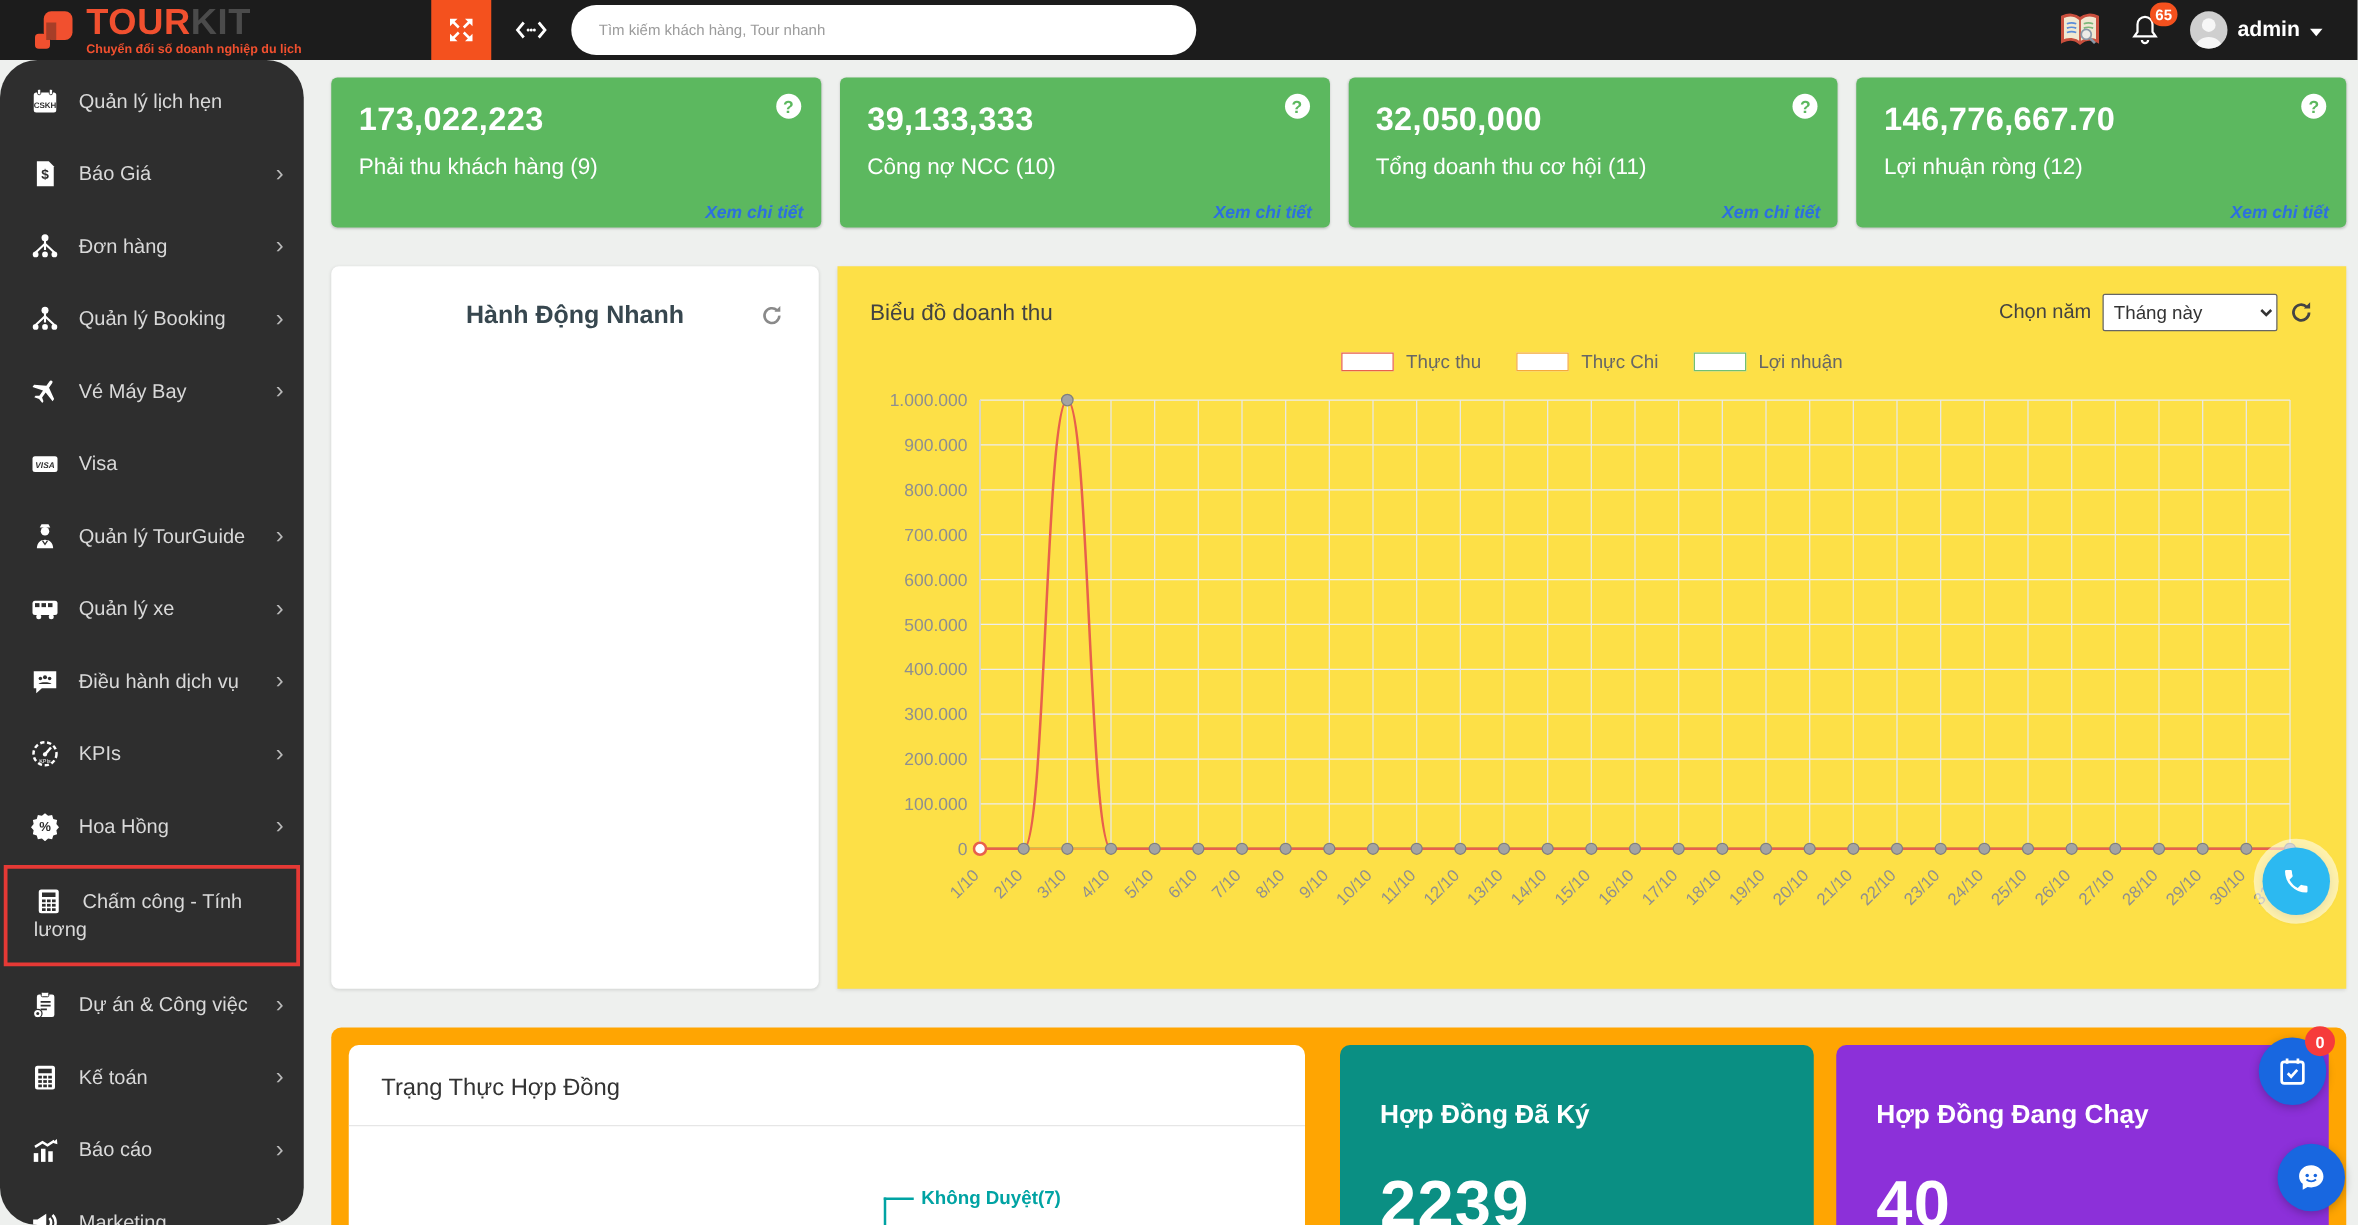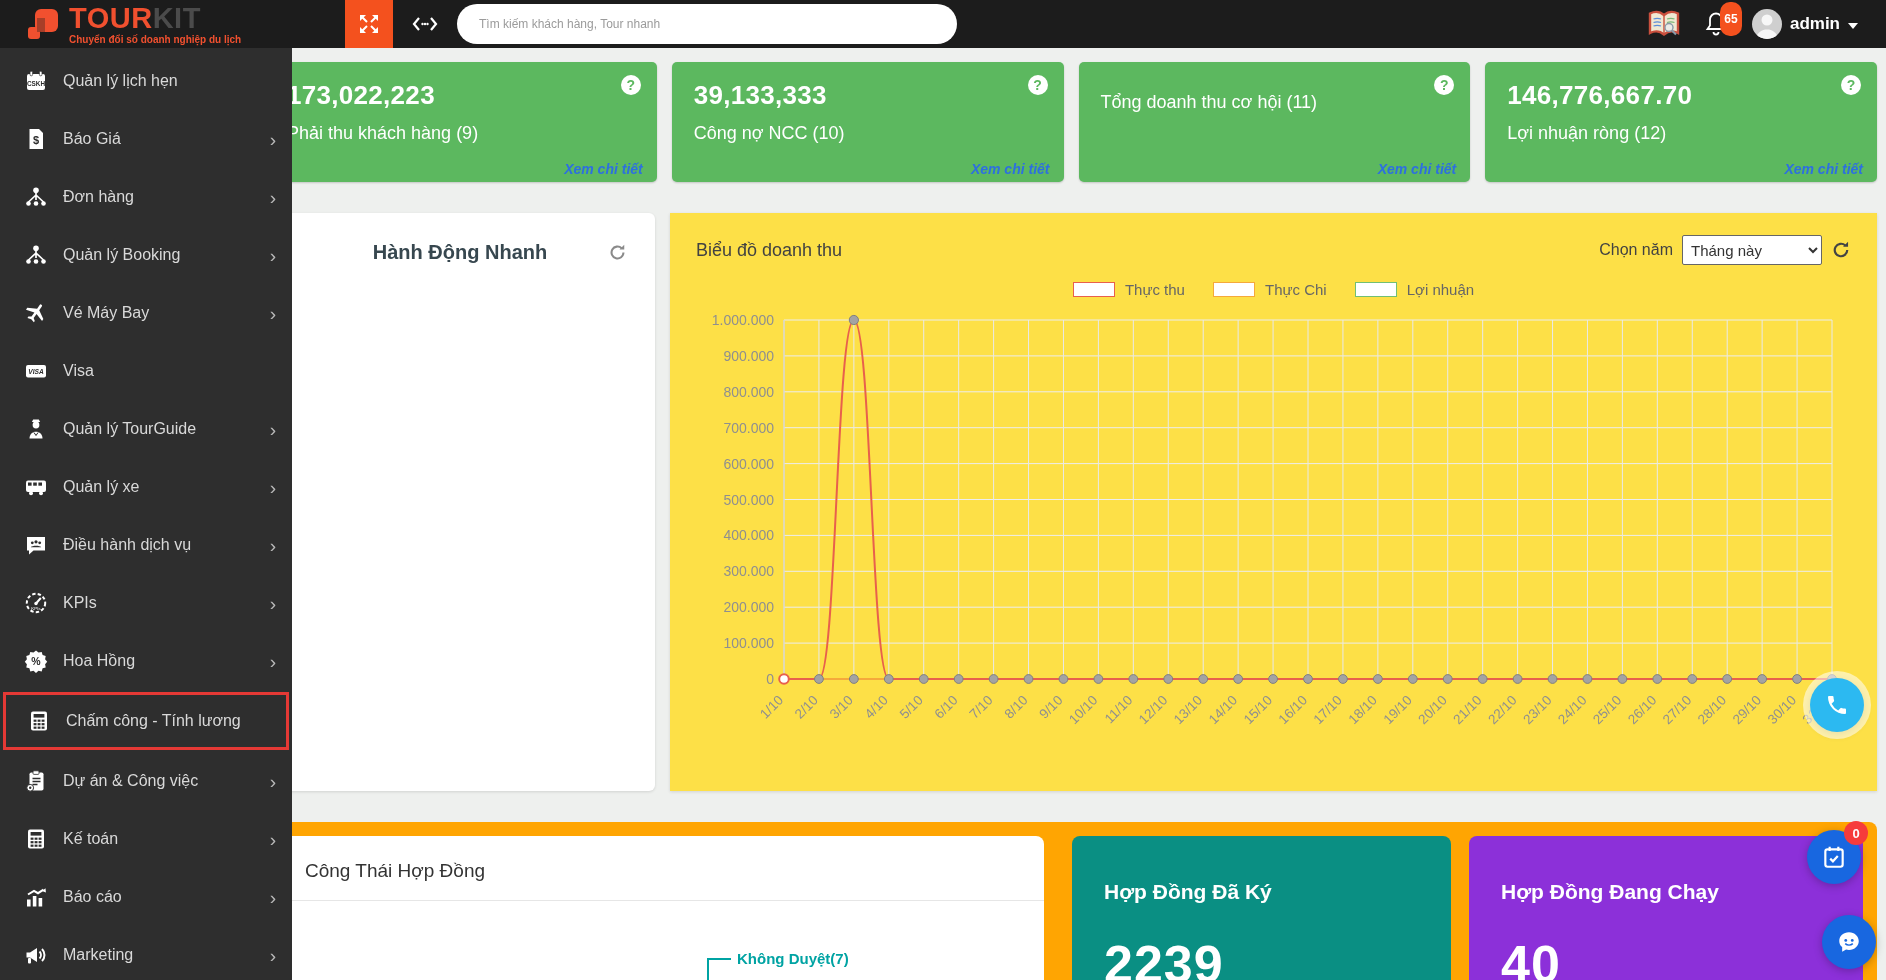--- a/index.html
+++ b/index.html
@@ -17,32 +17,32 @@
   .fullscreen-btn{width:48px;height:48px;background:#f4511e;display:flex;align-items:center;
     justify-content:center;margin-left:100px;cursor:pointer;border:none;}
   .resize-ic{margin:0 18px;display:flex;align-items:center;cursor:pointer;}
   .search-input{width:500px;height:40px;border-radius:20px;border:none;outline:none;
     padding:0 22px;font-size:12px;color:#4c1d95;background:#fff;}
   .search-input::placeholder{color:#9b9b9b;}
   .top-right{margin-left:auto;padding-right:28px;display:flex;align-items:center;gap:24px;}
   .book-btn{cursor:pointer;display:flex;}
   .bell-wrap{position:relative;cursor:pointer;display:flex;}
   .bell-badge{position:absolute;top:-9px;right:-14px;background:#f4511e;color:#fff;
-    border-radius:10px;min-width:22px;height:34px;font-size:12px;font-weight:bold;
+    border-radius:10px;min-width:22px;height:19px;font-size:12px;font-weight:bold;
     display:flex;align-items:center;justify-content:center;padding:0 4px;}
   .avatar{width:30px;height:30px;border-radius:50%;background:#cfcfcf;display:flex;
     align-items:flex-end;justify-content:center;overflow:hidden;cursor:pointer;}
   .admin-wrap{display:flex;align-items:center;gap:8px;cursor:pointer;}
   .admin-name{color:#fff;font-weight:bold;font-size:17px;}
   .caret{width:0;height:0;border-left:5px solid transparent;border-right:5px solid transparent;
     border-top:6px solid #fff;margin-top:3px;}
 
   
-  .sidebar{position:absolute;top:48px;left:0;width:292px;bottom:0;background:#2e2e2e;
-    overflow:hidden;padding-top:4px;z-index:20;}
+  .sidebar{position:absolute;top:48px;left:0;width:243px;bottom:0;background:#2e2e2e;
+    overflow:hidden;padding-top:4px;z-index:20;border-radius:30px;}
   .side-item{display:block;padding:17px 8px 17px 24px;line-height:23px;color:#d9d9d9;
     font-size:16px;cursor:pointer;position:relative;}
   .side-icon{display:inline-block;width:24px;height:24px;vertical-align:-7px;margin-right:15px;}
   .side-chev{position:absolute;right:16px;top:50%;transform:translateY(-50%);
     color:#b9b9b9;font-size:19px;}
   .side-item.active{border:3px solid #e53935;margin:2px 3px;padding:14px 5px 14px 21px;}
 
   
   .main{position:absolute;left:245px;top:48px;right:0;bottom:0;background:#eef0ee;
     padding:14px 9px 0 20px;overflow:hidden;}
@@ -306,20 +306,21 @@
         <a class="stat-link">Xem chi tiết</a>
       </div>
       <div class="stat-card" style="background: rgb(92, 184, 95);">
         <div class="stat-help">?</div>
         <div class="stat-value">39,133,333</div>
         <div class="stat-label">Công nợ NCC (10)</div>
         <a class="stat-link">Xem chi tiết</a>
       </div>
       <div class="stat-card" style="background: rgb(92, 184, 95);">
         <div class="stat-help">?</div>
+        <div class="stat-value">32,050,000</div>
         <div class="stat-label">Tổng doanh thu cơ hội (11)</div>
         <a class="stat-link">Xem chi tiết</a>
       </div>
       <div class="stat-card" style="background: rgb(92, 184, 95);">
         <div class="stat-help">?</div>
         <div class="stat-value">146,776,667.70</div>
         <div class="stat-label">Lợi nhuận ròng (12)</div>
         <a class="stat-link">Xem chi tiết</a>
       </div>
     </div>
@@ -489,21 +490,21 @@
             <circle cx="1066.1333333333332" cy="373" r="4.4" fill="#a3a3a3" stroke="#7f7f7f" stroke-width="1"></circle>
             <circle cx="1101.0666666666666" cy="373" r="4.4" fill="#a3a3a3" stroke="#7f7f7f" stroke-width="1"></circle>
             <circle cx="1136" cy="373" r="4.4" fill="#a3a3a3" stroke="#7f7f7f" stroke-width="1"></circle>
             <circle cx="88" cy="373" r="4.8" fill="#fff" stroke="#e8604c" stroke-width="2"></circle>
           </svg></div>
     </div>
   </div>
 
   <div class="bottom-band">
     <div class="status-card">
-      <div class="status-title">Công Thái Hợp Đồng</div>
+      <div class="status-title">Trạng Thực Hợp Đồng</div>
       <div class="status-divider"></div>
       <div class="pie-callout-v"></div>
       <div class="pie-callout-h"></div>
       <div class="pie-label">Không Duyệt(7)</div>
     </div>
     <div id="contract-cards" style="display:flex">
         <div class="contract-card signed" style="background: rgb(10, 143, 131);">
           <div class="contract-title">Hợp Đồng Đã Ký</div>
           <div class="contract-value">2239</div>
         </div>

